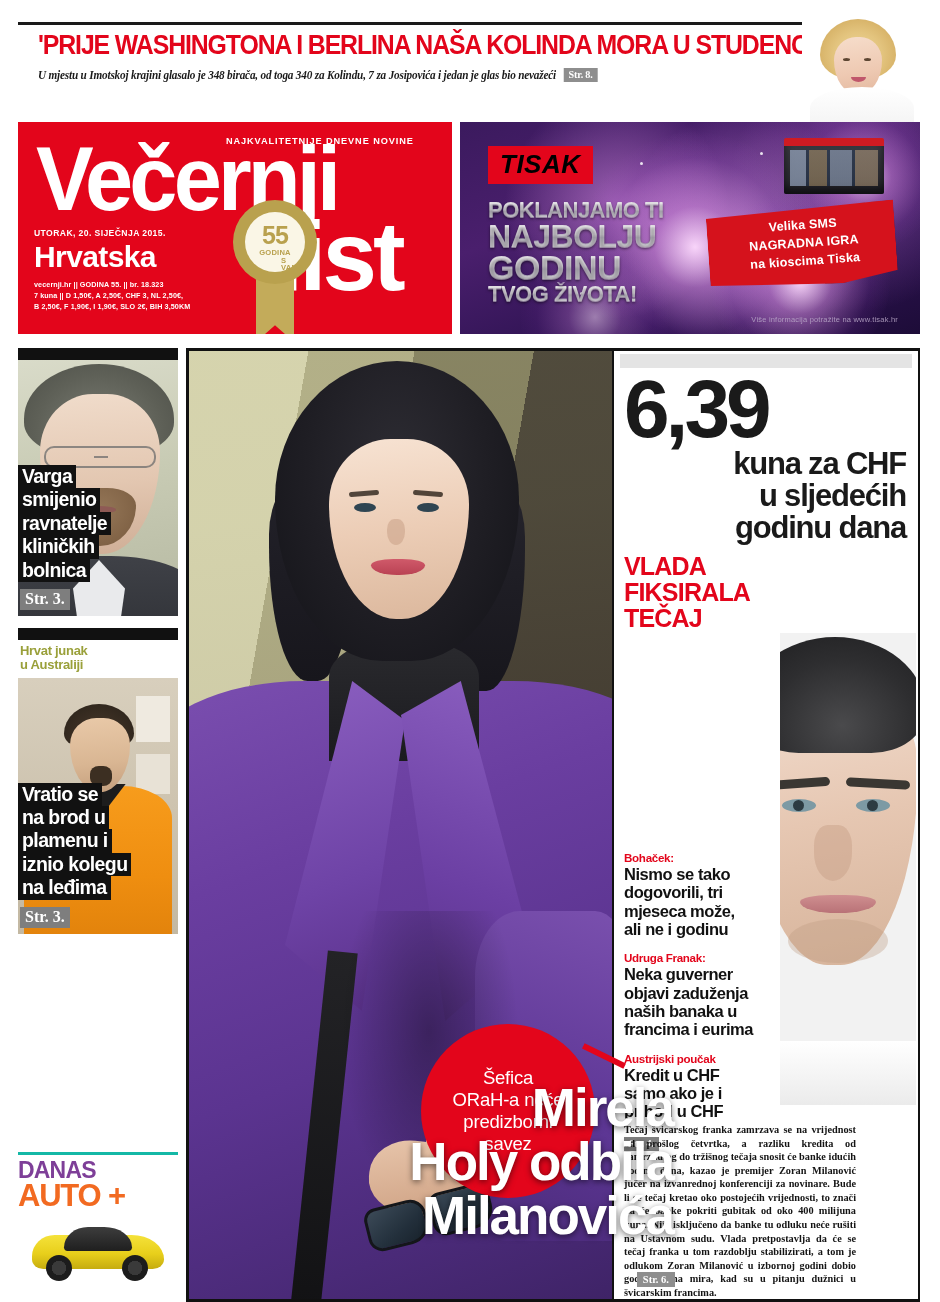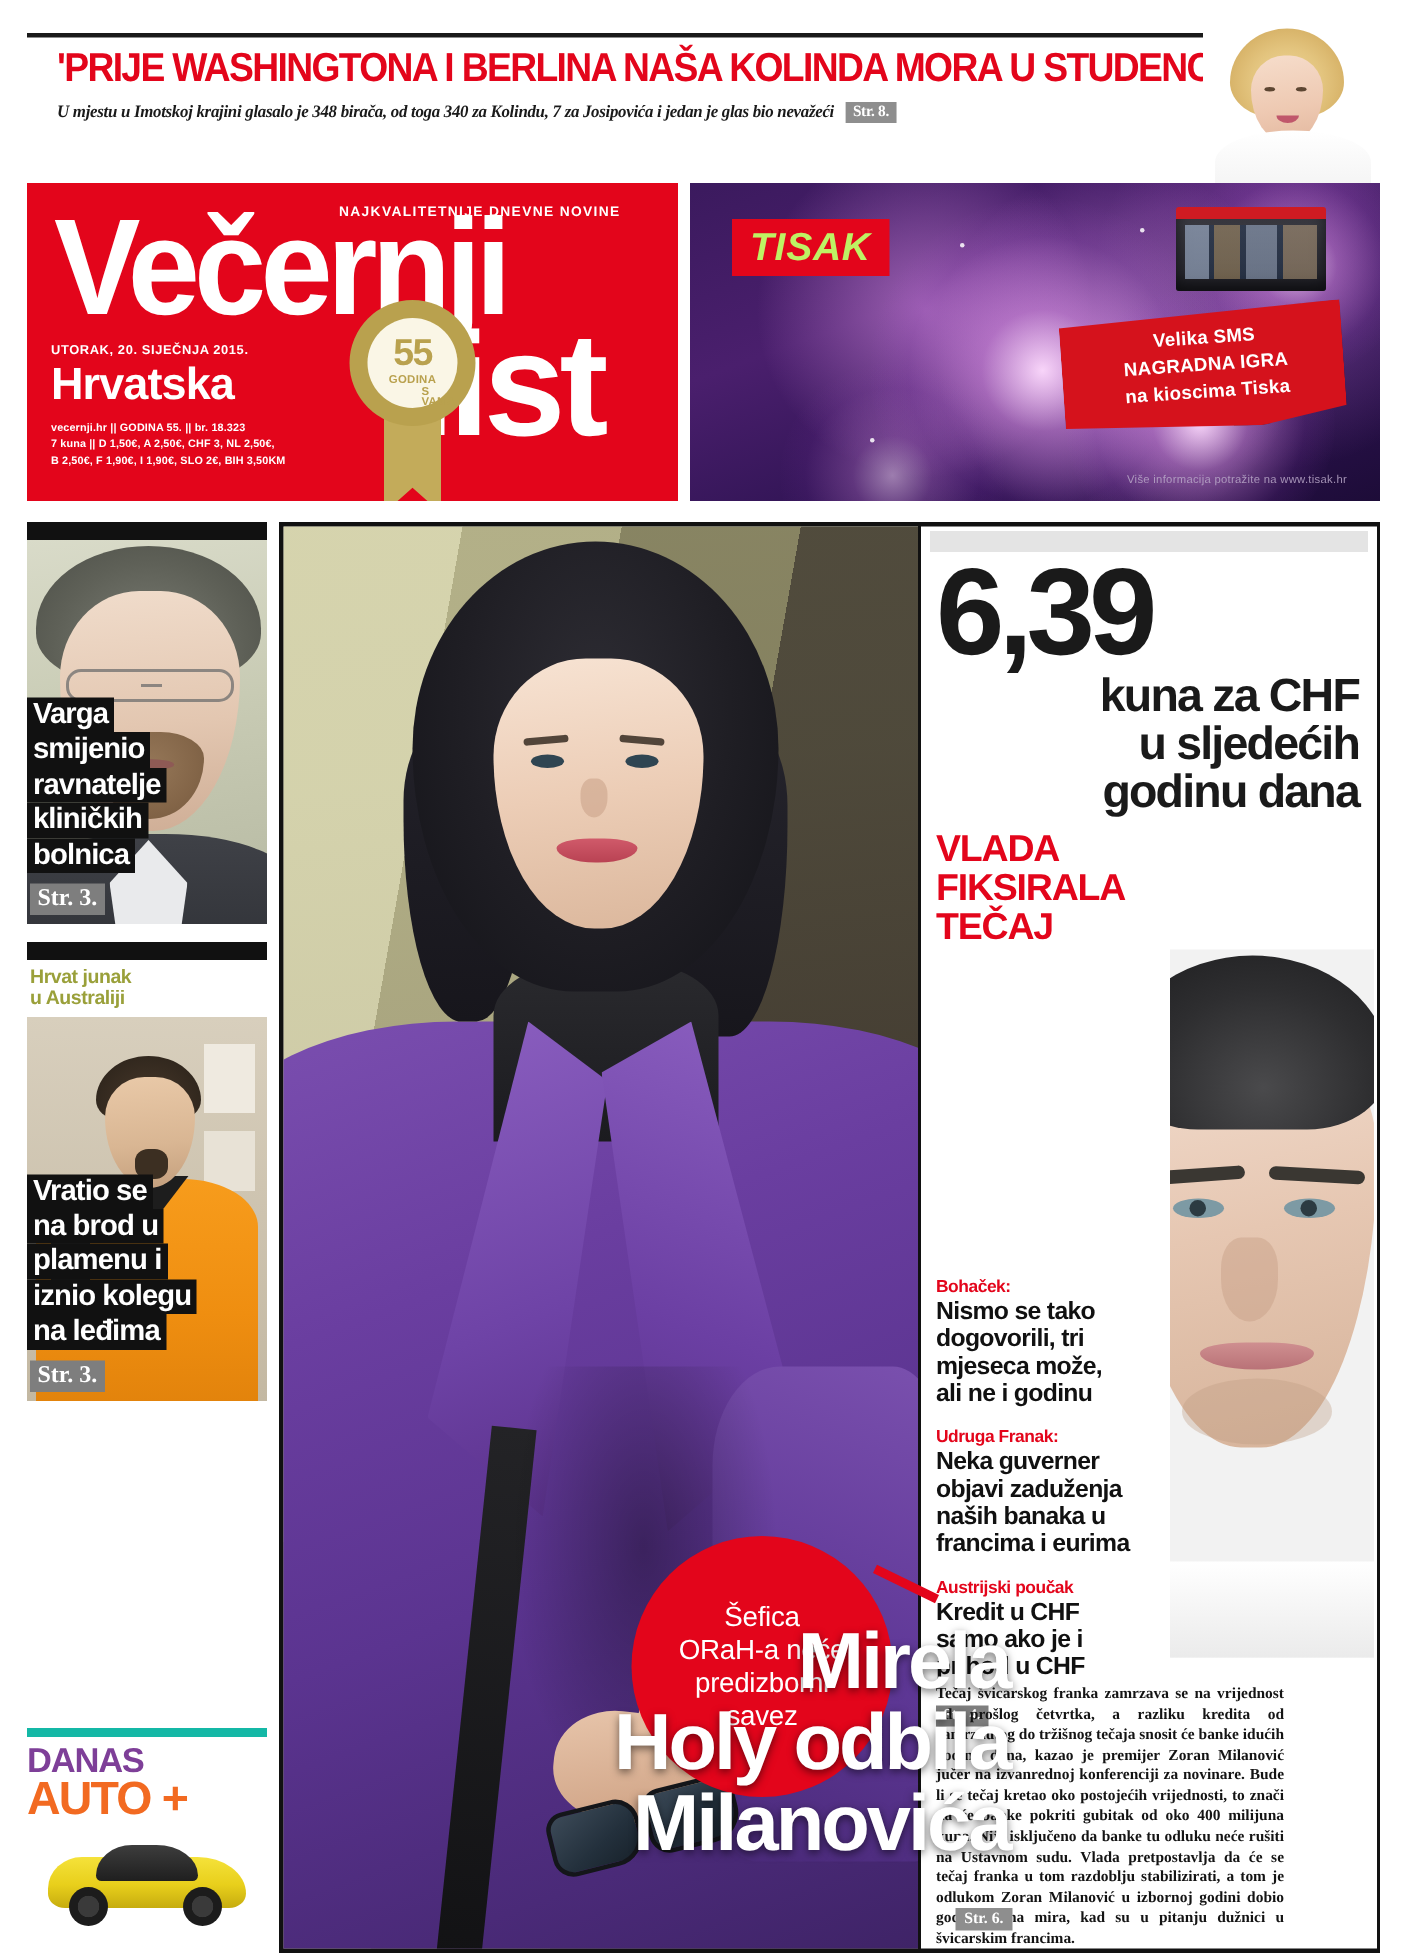--- a/index.html
+++ b/index.html
@@ -128,21 +128,21 @@
   .fw {
     position:absolute; border-radius:50%;
     background: radial-gradient(circle, rgba(255,220,255,0.95) 0%, rgba(230,150,240,0.45) 25%, rgba(160,70,200,0.12) 55%, rgba(0,0,0,0) 72%);
   }
   .fw.a { left: 120px; top: 10px;  width: 230px; height: 230px; }
   .fw.b { left: 250px; top: 70px;  width: 180px; height: 180px; }
   .fw.c { left: 330px; top: -20px; width: 150px; height: 150px; opacity:.8;}
   .fw.d { left: 60px;  top: 120px; width: 150px; height: 150px; opacity:.55;}
   .spark { position:absolute; width:3px; height:3px; background:#fff; border-radius:50%; opacity:.85; }
   .tisak-logo {
-    position:absolute; left: 28px; top: 24px; background:#e3051b; color:#bef264;
+    position:absolute; left: 28px; top: 24px; background:#e3051b; color:#000000;
     font-weight:900; font-style: italic; font-size: 26px; padding: 3px 12px 4px 12px;
     letter-spacing: 0.5px;
   }
   .ad-lines { position:absolute; left: 28px; top: 78px; width: 240px; }
   .ad-l {
     color: #e9e3ee; font-weight:900; letter-spacing:-0.5px; line-height: 0.95;
     text-shadow: 0 1px 0 rgba(255,255,255,.45), 0 2px 3px rgba(0,0,0,.55);
     background: linear-gradient(180deg,#ffffff 0%, #cfc6d8 45%, #8e85a0 55%, #efe9f4 100%);
     -webkit-background-clip: text; background-clip: text; color: transparent;
   }
@@ -239,21 +239,21 @@
   }
   .lstr {
     position:absolute; left: 2px; bottom: 6px;
     background:#7e7e7e; color:#fff; font-family:"Liberation Serif",serif;
     font-weight:700; font-size: 16px; padding: 1px 5px 2px 5px;
   }
 
   
   .autobox {
     position:absolute; left: 18px; top: 1152px; width: 160px; height: 150px;
-    background:#fff; border-top: 6px solid #14b8a6; padding-top: 4px;
+    background:#fff; border-top: 3px solid #14b8a6; padding-top: 4px;
   }
   .danas { color:#7e3f98; font-weight:900; font-size: 23px; letter-spacing:-0.8px; line-height:1; }
   .autoplus { color:#f26a21; font-weight:900; font-size: 31px; letter-spacing:-1.2px; line-height:1; margin-top:-2px;}
   .car {
     position:relative; margin: 10px auto 0 auto; width: 140px; height: 62px;
   }
   .car-body {
     position:absolute; left: 4px; top: 14px; width: 132px; height: 34px;
     background: linear-gradient(180deg,#f5e23a 0%, #e8cf1b 55%, #c6ac0f 100%);
     border-radius: 28px 40px 14px 14px / 26px 30px 12px 12px;
@@ -516,20 +516,26 @@
     <div class="fw c"></div>
     <div class="fw d"></div>
     <div class="spark" style="left:180px;top:40px"></div>
     <div class="spark" style="left:300px;top:30px"></div>
     <div class="spark" style="left:250px;top:150px"></div>
     <div class="spark" style="left:380px;top:120px"></div>
     <div class="spark" style="left:120px;top:170px"></div>
     <div class="spark" style="left:420px;top:60px"></div>
     <div class="tisak-logo">TISAK</div>
     <div class="kiosk"></div>
+    <div class="ad-lines">
+      <div class="ad-l ad-l1">POKLANJAMO TI</div>
+      <div class="ad-l ad-l2">NAJBOLJU</div>
+      <div class="ad-l ad-l3">GODINU</div>
+      <div class="ad-l ad-l4">TVOG ŽIVOTA!</div>
+    </div>
     <div class="promo-flag"></div>
     <div class="promo-text">
       <div>Velika SMS</div>
       <div>NAGRADNA IGRA</div>
       <div>na kioscima Tiska</div>
     </div>
     <div class="ad-url">Više informacija potražite na www.tisak.hr</div>
   </div>
 
   <div class="leftcol">

